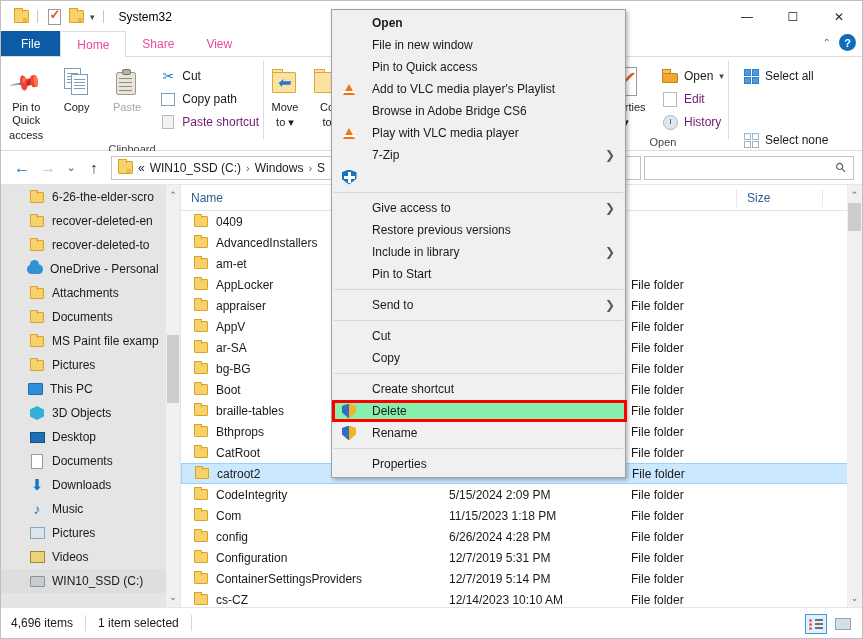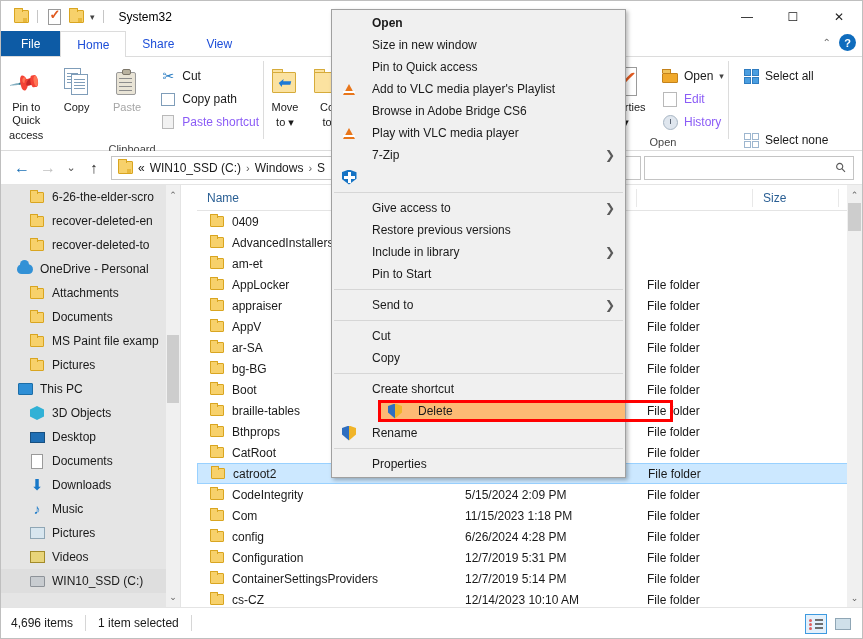--- a/index.html
+++ b/index.html
@@ -61,21 +61,21 @@
 
   
   .tabbar {
     position: absolute; left: 0; top: 31px; width: 861px; height: 25px;
     background: #ffffff;
     display: flex; align-items: flex-end;
     border-bottom: 1px solid #dcdcdc;
   }
   .tab {
     height: 25px; padding: 8px 16px; display:flex; align-items:center;
-    font-size: 12px; color: #1d4ed8;
+    font-size: 12px; color: #ec4899;
   }
   .tab.file { background: #0d5ba5; color:#fff; font-weight: normal; padding: 0 20px; }
   .tab.active {
     background: #ffffff; border-left:1px solid #dcdcdc; border-right:1px solid #dcdcdc;
     border-top: 1px solid #dcdcdc; margin-bottom:-1px; height:26px;
   }
   .ribbon-right {
     position: absolute; right: 6px; top: 33px; display:flex; align-items:center; gap:8px;
   }
   .chev-up { font-size: 10px; color:#666; }
@@ -100,21 +100,21 @@
   .bigbtn {
     width: 62px; display:flex; flex-direction:column; align-items:center; gap:2px;
     font-size: 11px; color:#1a1a1a; text-align:center; padding-top:4px; line-height:13px;
   }
   .bigbtn .glyph { height: 34px; display:flex; align-items:center; justify-content:center; }
   .smallcol { display:flex; flex-direction:column; gap:3px; padding: 5px 0 0 4px; }
   .smallbtn {
     display:flex; align-items:center; gap:6px; font-size: 12px; color:#1a1a1a;
     padding: 1px 4px; height:20px; white-space:nowrap;
   }
-  .smallbtn.dim { color:#8b5cf6; }
+  .smallbtn.dim { color:#701a75; }
   .sico { width:16px; height:16px; display:flex; align-items:center; justify-content:center; }
 
   .pin-glyph { font-size: 21px; color:#5a6472; transform: rotate(35deg); }
   .copy-glyph { position:relative; width:26px; height:28px; }
   .paper {
     position:absolute; width:17px; height:21px; background:#fff; border:1px solid #7f9db9;
   }
   .paper .ln { position:absolute; left:2px; width:11px; height:1px; background:#7f9db9; }
   .paste-glyph { position:relative; width:22px; height:26px; }
   .clip-body { position:absolute; left:0; top:3px; width:20px; height:23px; background:#e9e4d6; border:1px solid #9a9a9a; border-radius:2px;}
@@ -169,21 +169,21 @@
   .srch-glyph { font-size:13px; color:#5a5a5a; transform: rotate(-45deg); display:inline-block;}
 
   
   .body { position:absolute; left:0; top:184px; width:861px; height:422px; display:flex; background:#fff; }
   .navpane {
     width: 180px; height: 422px; background:#e5e5e5; position:relative;
     border-right: 1px solid #e4e4e4; overflow:hidden;
   }
   .navrow {
     height: 24px; display:flex; align-items:center; gap:7px; font-size:12px; color:#1a1a1a;
-    padding-left: 16px; white-space:nowrap; overflow:hidden;
+    padding-left: 26px; white-space:nowrap; overflow:hidden;
   }
   .navrow.sel { background:#dedede; }
   .navrow.indent1 { padding-left: 28px; }
   .navico { width:16px; height:16px; flex:none; display:flex; align-items:center; justify-content:center;}
   .nf { width:14px; height:11px; background:#f7d16b; border:1px solid #d9a520; border-radius:1px; position:relative;}
   .nf::before{content:"";position:absolute;left:-1px;top:-3px;width:6px;height:3px;background:#f7d16b;border:1px solid #d9a520;border-bottom:none;border-radius:1px 1px 0 0;}
   .cloud { width:16px; height:10px; background:#3291d6; border-radius:6px 6px 5px 5px; position:relative;}
   .cloud::before{content:"";position:absolute;left:3px;top:-4px;width:9px;height:9px;background:#3291d6;border-radius:50%;}
   .pcico { width:15px;height:12px;background:#2e8fd6;border:1px solid #1c6ea8;border-radius:1px;}
   .objico { width:14px;height:14px;background:#31b1d6;transform:rotate(0deg);clip-path: polygon(50% 0,100% 25%,100% 75%,50% 100%,0 75%,0 25%);}
@@ -196,21 +196,21 @@
   .drvico { width:15px;height:11px;background:#c8ccd0;border:1px solid #8d9298;border-radius:1px;}
   .navscroll {
     position:absolute; right:0; top:0; width:14px; height:422px; background:#f0f0f0;
   }
   .navscroll .thumb { position:absolute; left:1px; top:150px; width:12px; height:68px; background:#cdcdcd; }
   .navscroll .arrow { position:absolute; left:0; width:14px; height:16px; display:flex;align-items:center;justify-content:center;font-size:9px;color:#606060;}
   .navscroll .arrow.top { top: 2px; }
   .navscroll .arrow.bot { bottom: 2px; }
 
   
-  .filepane { flex:1; position:relative; overflow:hidden; background:#fff;padding-left:16px; }
+  .filepane { flex:1; position:relative; overflow:hidden; background:#fff; }
   .colhdr {
     height: 26px; display:flex; align-items:center; border-bottom:1px solid #e4e4e4;
     font-size:12px; color:#2a5f94; background:#fff;
   }
   .col { padding-left:10px; border-right:1px solid #e8e8e8; height:18px; display:flex;align-items:center;}
   .col.name { width: 258px; }
   .col.date { width: 182px; }
   .col.type { width: 116px; }
   .col.size { width: 86px; }
   .frow {
@@ -884,21 +884,21 @@
   </div>
 
   <div class="ctxmenu">
     <div id="ctx-items">
         <div class="ctxitem bold">
           <span class="ctx-ico"></span>
           <span class="ctx-label">Open</span>
         </div>
         <div class="ctxitem">
           <span class="ctx-ico"></span>
-          <span class="ctx-label">Size in new window</span>
+          <span class="ctx-label">File in new window</span>
         </div>
         <div class="ctxitem">
           <span class="ctx-ico"></span>
           <span class="ctx-label">Pin to Quick access</span>
         </div>
         <div class="ctxitem">
           <span class="ctx-ico">
             <span class="vlc"></span>
           </span>
           <span class="ctx-label">Add to VLC media player's Playlist</span>
@@ -955,21 +955,21 @@
         </div>
         <div class="ctxitem">
           <span class="ctx-ico"></span>
           <span class="ctx-label">Copy</span>
         </div>
         <div class="ctxsep"></div>
         <div class="ctxitem">
           <span class="ctx-ico"></span>
           <span class="ctx-label">Create shortcut</span>
         </div>
-        <div class="ctxitem" style="background: #fdba74; margin-left: 46px;">
+        <div class="ctxitem" style="background: #86efac;">
           <span class="ctx-ico">
             <span class="uac"></span>
           </span>
           <span class="ctx-label">Delete</span>
           <span class="ctx-highlight" style="border-color: rgb(255, 0, 0);"></span>
         </div>
         <div class="ctxitem">
           <span class="ctx-ico">
             <span class="uac"></span>
           </span>

